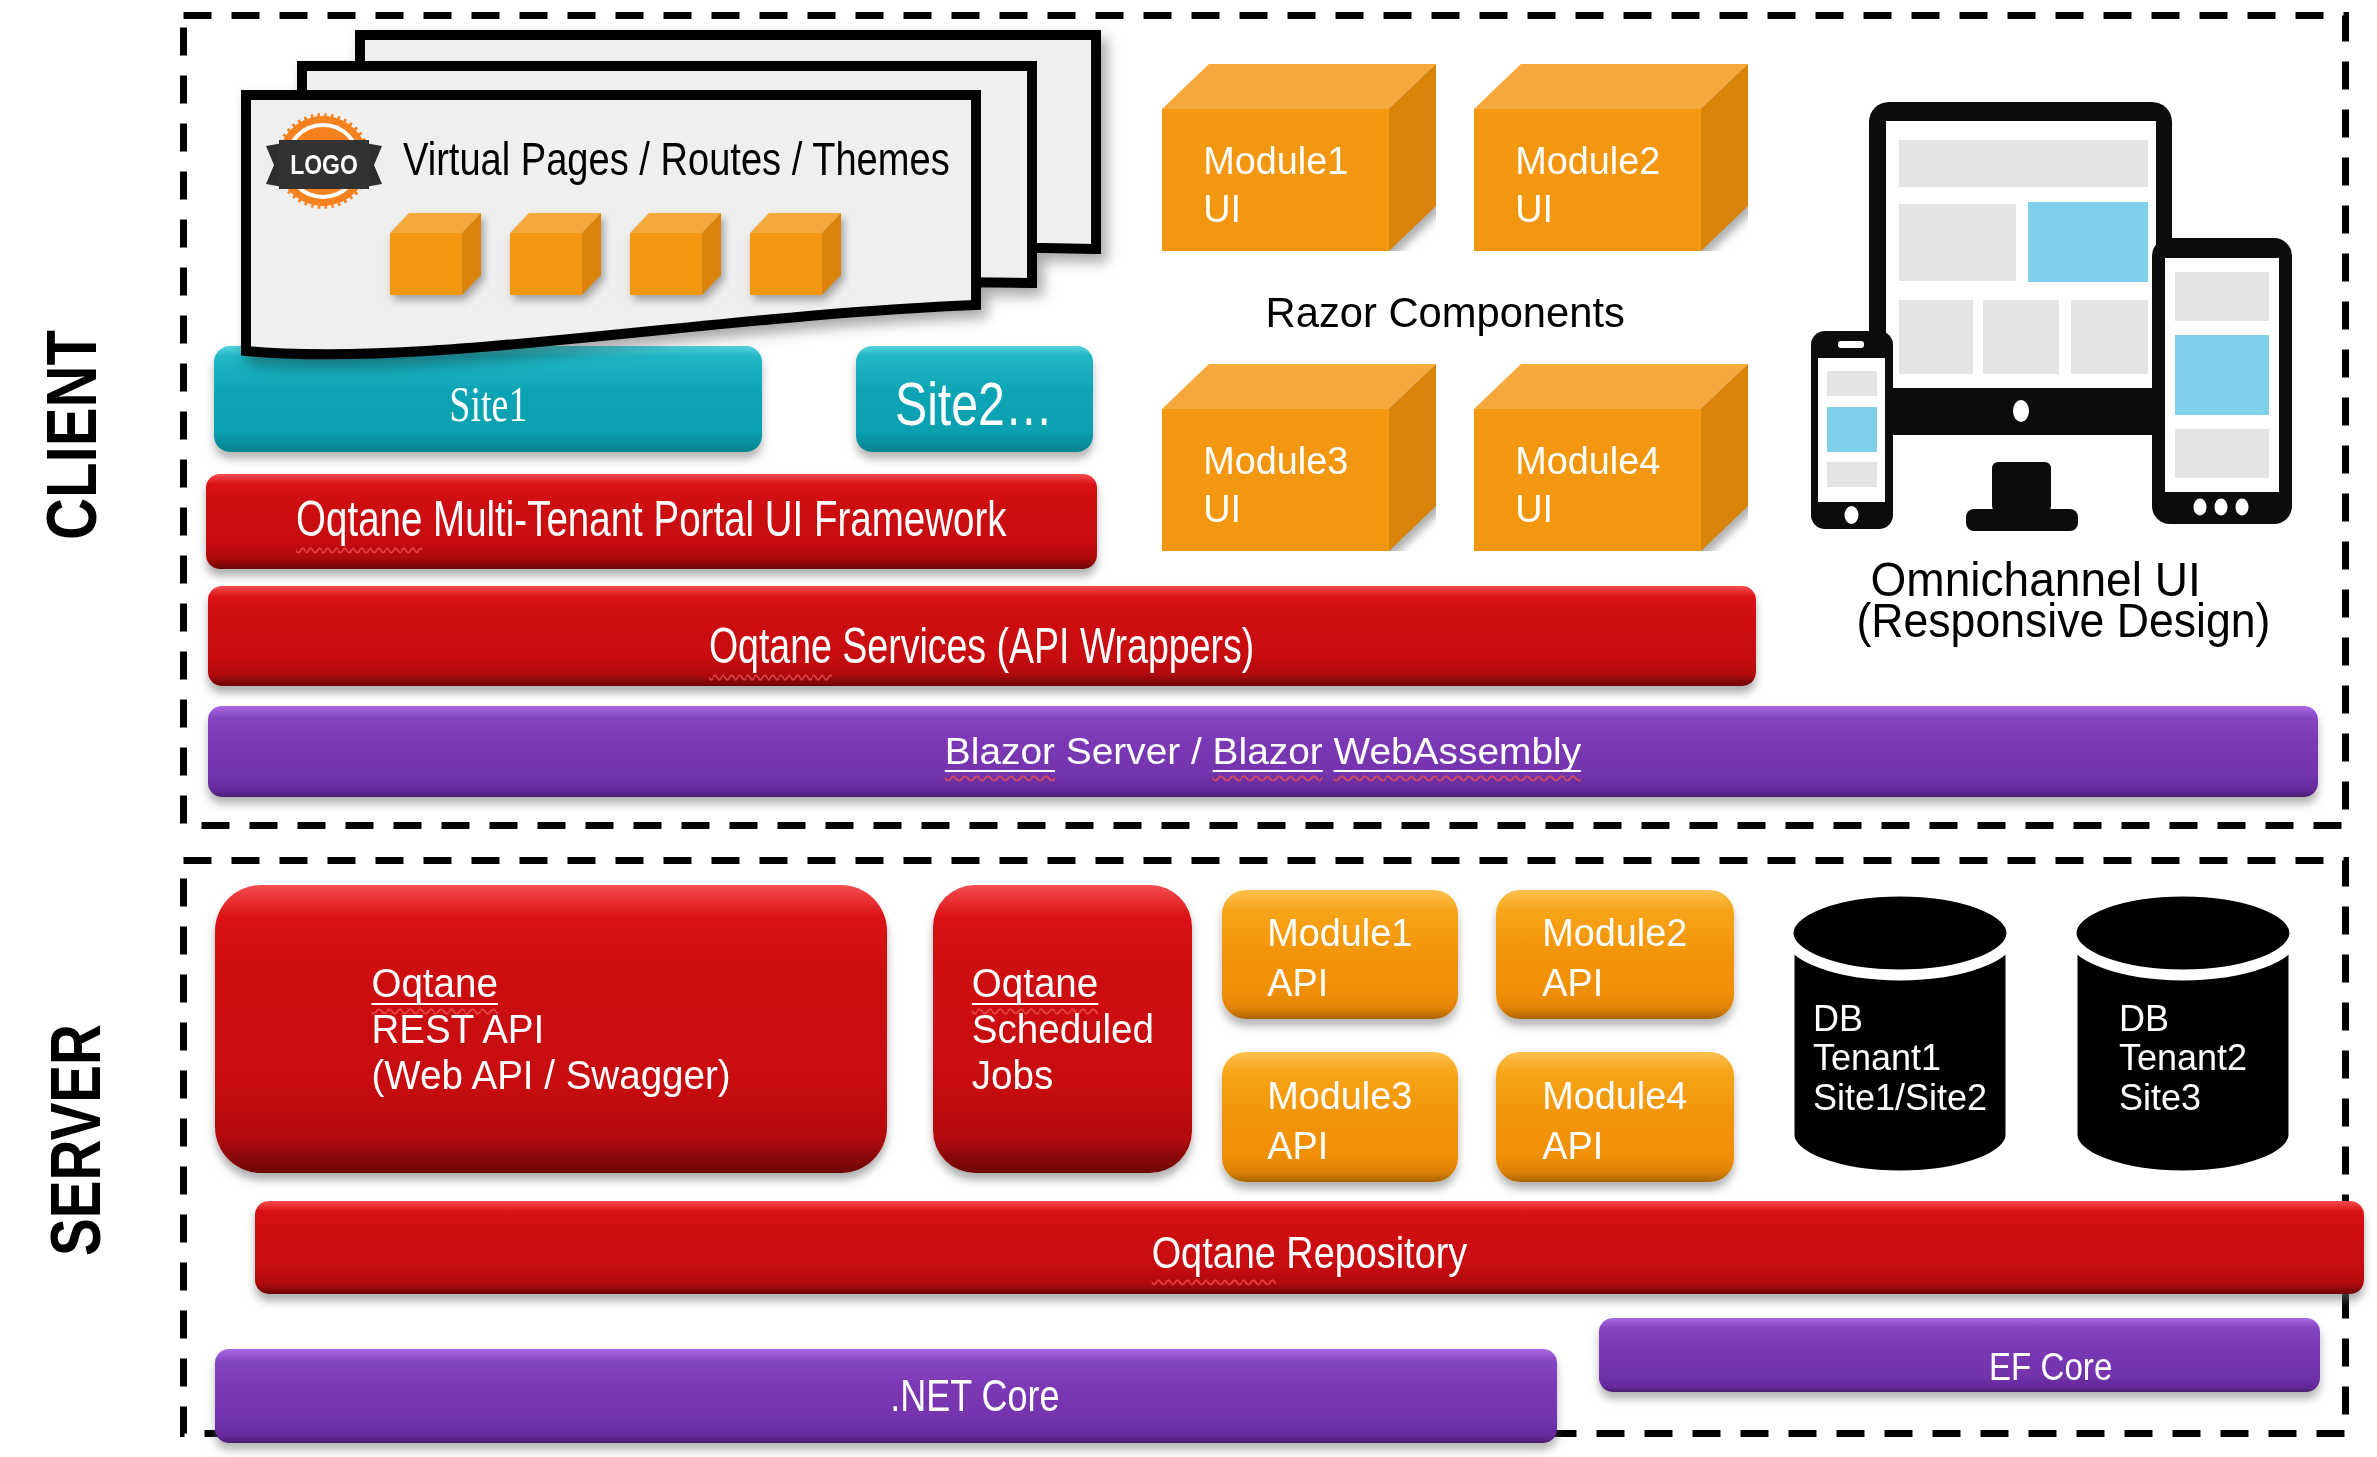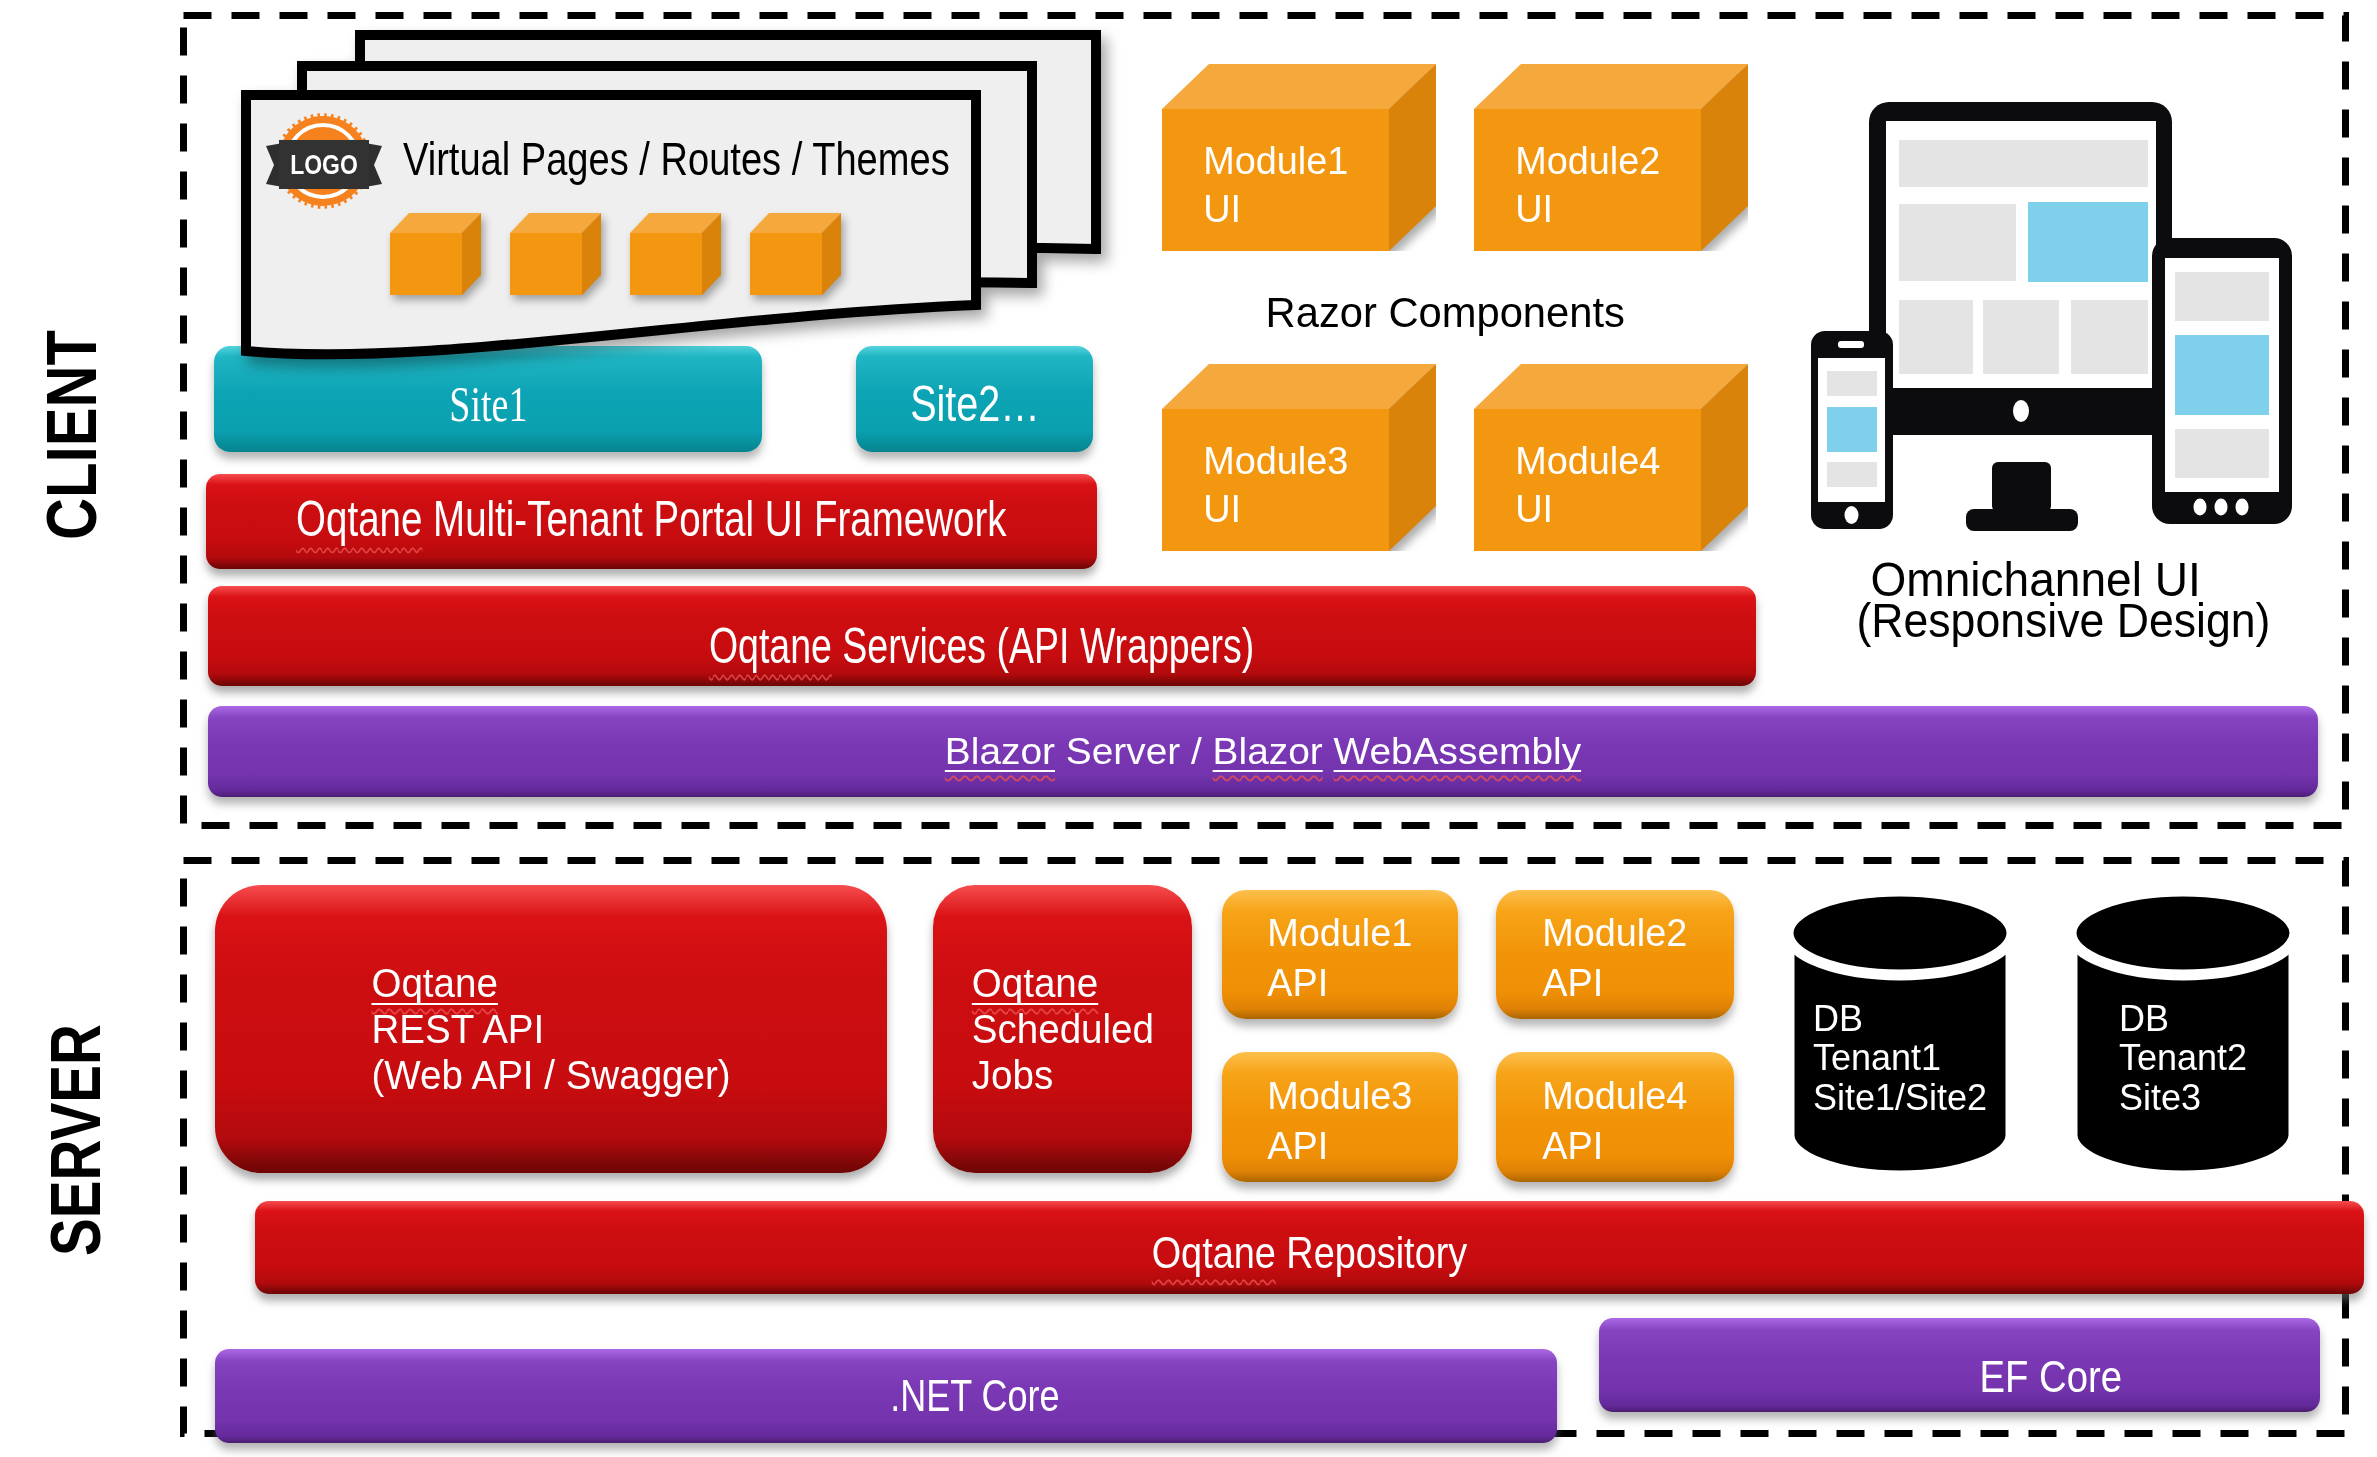--- a/index.html
+++ b/index.html
@@ -31,21 +31,21 @@
   <rect x="183.5" y="15.5" width="2162" height="810" fill="none" stroke="#000" stroke-width="7" stroke-dasharray="28 20"></rect>
   <rect x="183.5" y="860.5" width="2162" height="573" fill="none" stroke="#000" stroke-width="7" stroke-dasharray="28 20"></rect>
 </svg>
 
 <div class="biglabel" id="lblclient" style="left:72px;top:435px;transform:translate(-50%,-50%) rotate(-90deg) scale(0.83,1);">CLIENT</div>
 <div class="biglabel" id="lblserver" style="left:76px;top:1140px;transform:translate(-50%,-50%) rotate(-90deg) scale(0.81,1);">SERVER</div>
 
 <div class="bar teal" style="left:214px;top:346px;width:548px;height:106px;font-size:50px;padding-top:10px;box-sizing:border-box;font-family:Liberation Serif, serif;">
       <span class="cx" style="transform:scaleX(0.76);">Site1</span>
     </div>
-<div class="bar teal" style="left:856px;top:346px;width:237px;height:106px;font-size:50px;padding-top:10px;box-sizing:border-box;">
+<div class="bar teal" style="left:856px;top:346px;width:237px;height:106px;font-size:61px;padding-top:10px;box-sizing:border-box;">
       <span class="cx" style="transform:scaleX(0.79);">Site2…</span>
     </div>
 
 <svg class="abs" style="left:180px;top:0;" width="1010" height="400" viewBox="180 0 1010 400">
   <g filter="drop-shadow(6px 8px 7px rgba(0,0,0,0.35))">
   <path d="M360,35 L1096,35 L1096,249 C 800,243 550,262 360,258 Z" fill="#efefef" stroke="#000" stroke-width="10"></path>
   <path d="M302,66 L1032,66 L1032,283 C 750,278 500,304 302,300 Z" fill="#efefef" stroke="#000" stroke-width="10"></path>
   <path d="M246,95 L976,95 L976,305 C 700,316 430,368 246,351 Z" fill="#efefef" stroke="#000" stroke-width="10"></path>
   </g>
 
@@ -201,17 +201,17 @@
 </svg>
 <div class="bar" style="left:1788px;top:998px;width:224px;height:120px;font-size:36px;line-height:39.5px;">DB<br>Tenant1<br>Site1/Site2</div>
 <div class="bar" style="left:2071px;top:998px;width:224px;height:120px;font-size:36px;line-height:39.5px;">DB<br>Tenant2<br>Site3</div>
 
 <div class="bar red" style="left:215px;top:1201px;width:2109px;height:93px;font-size:44px;padding-top:10px;box-sizing:border-box;margin-left:40px;">
   <span class="cx" style="transform:scaleX(0.86);"><span class="sq">Oqtane</span> Repository</span>
     </div>
 <div class="bar purple" style="left:215px;top:1318px;width:1342px;height:94px;font-size:45px;padding-top:0;box-sizing:border-box;margin-top:31px;">
       <span class="cx" style="transform:scaleX(0.80);margin-left:178px;">.NET Core</span>
     </div>
-<div class="bar purple" style="left:1599px;top:1318px;width:721px;height:94px;font-size:45px;padding-top:24px;box-sizing:border-box;">
+<div class="bar purple" style="left:1599px;top:1318px;width:721px;height:74px;font-size:39px;padding-top:24px;box-sizing:border-box;">
       <span class="cx" style="transform:scaleX(0.85);margin-left:182px;">EF Core</span>
     </div>
 
 </div>
 
 </body></html>

